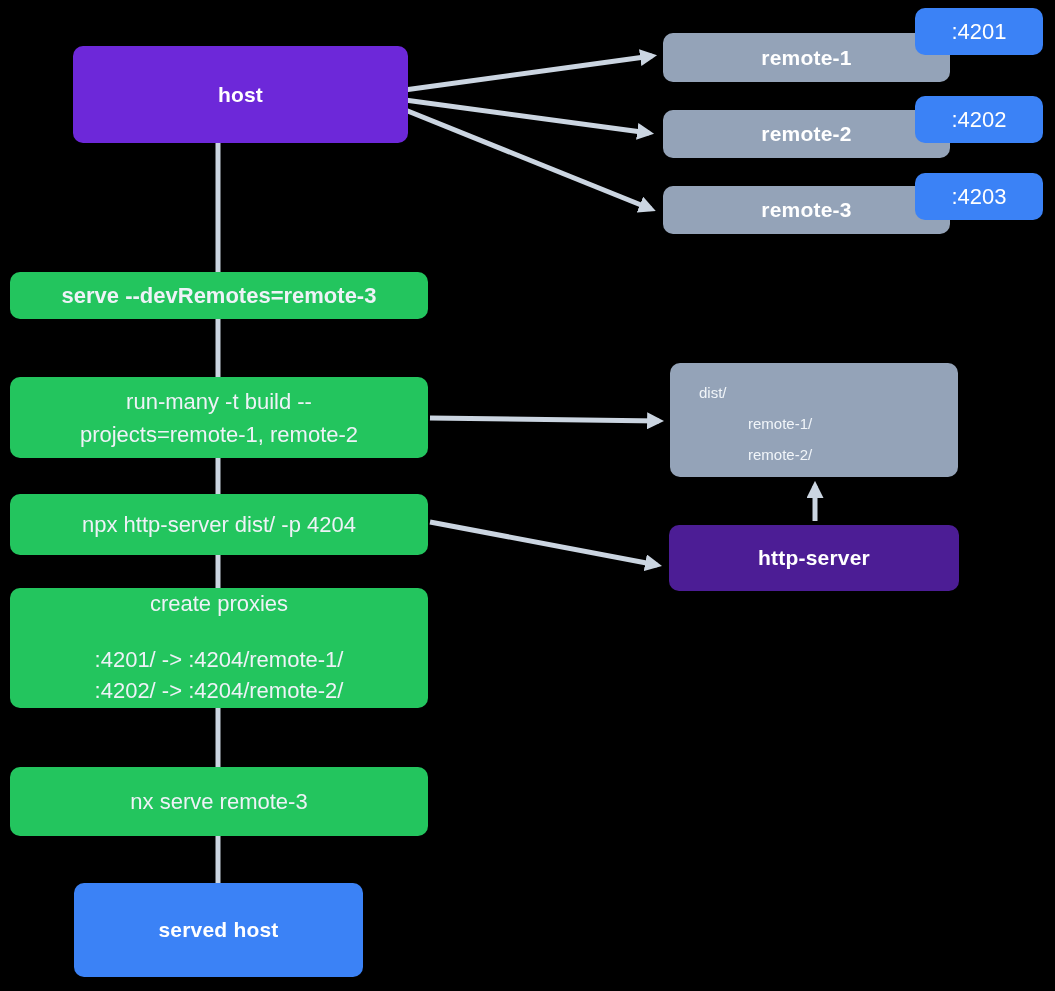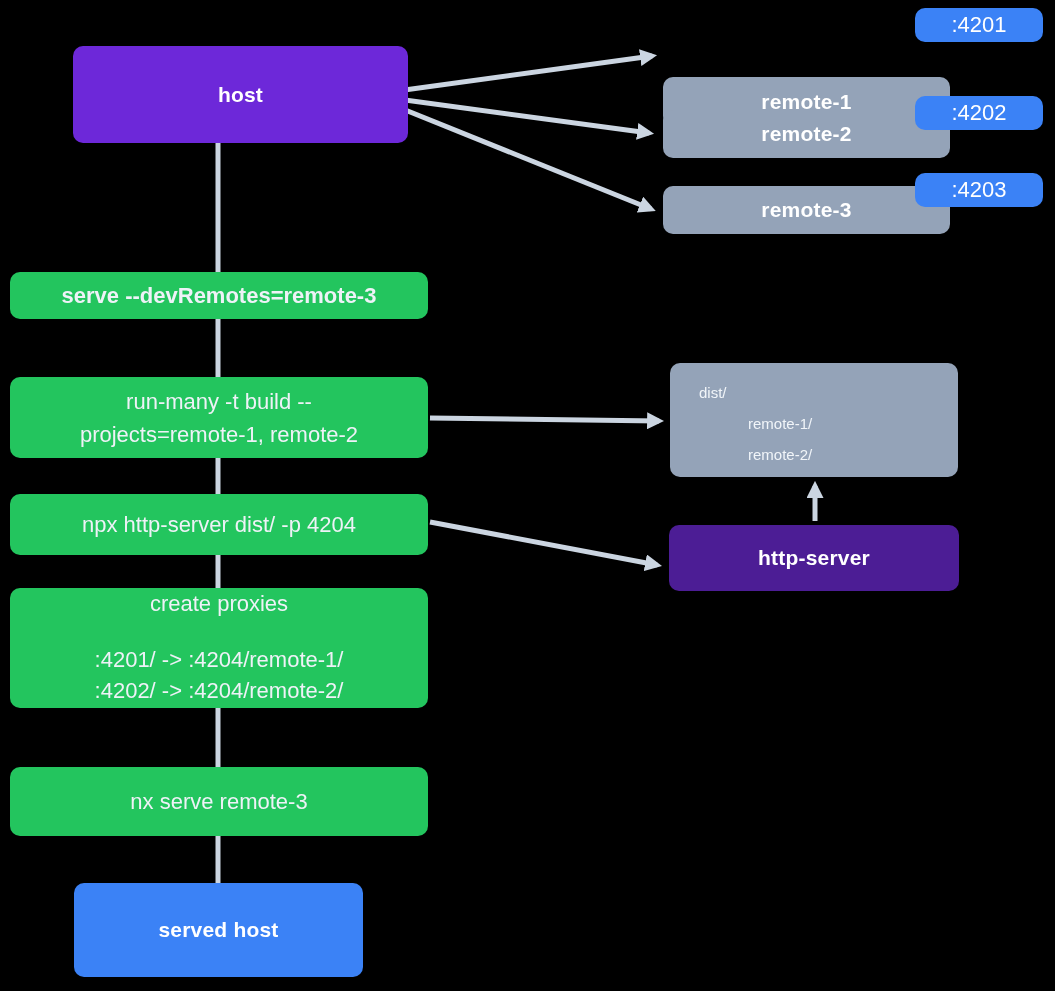--- a/index.html
+++ b/index.html
@@ -36,26 +36,26 @@
     letter-spacing: 0.2px;
   }
   .host-node {
     left: 73px; top: 46px; width: 335px; height: 97px;
     background: #6d28d9;
   }
   .remote-node {
     left: 663px; width: 287px;
     background: #94a3b8;
   }
-  .remote-1 { top: 33px;  height: 49px; margin-top: 44px; }
+  .remote-1 { top: 33px;  height: 49px; }
   .remote-2 { top: 110px; height: 48px; }
   .remote-3 { top: 186px; height: 48px; }
   .port-badge {
     position: absolute;
-    left: 915px; width: 128px; height: 34px;
+    left: 915px; width: 128px; height: 47px;
     background: #3b82f6;
     border-radius: 10px;
     display: flex;
     align-items: center;
     justify-content: center;
     color: #ffffff;
     font-size: 22px;
     z-index: 3;
   }
   .badge-1 { top: 8px; }

